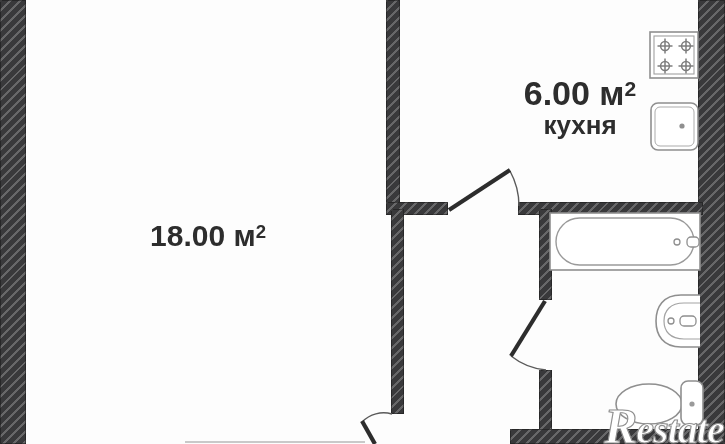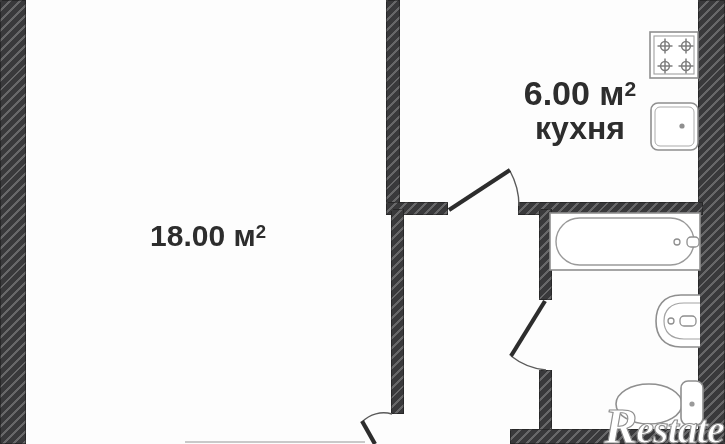--- a/index.html
+++ b/index.html
@@ -20,21 +20,21 @@
   .arc{stroke:#5a5a5a;stroke-width:1.4;fill:none;}
   .fixture{stroke:#8f8f8f;fill:#ffffff;}
   .label{
     position:absolute;color:#2d2d2d;font-weight:600;
     font-family:"Liberation Sans",sans-serif;white-space:nowrap;
   }
   .label sup{font-size:0.62em;vertical-align:0.45em;font-weight:600;}
   .living-label{left:148px;top:219px;width:120px;font-size:30px;text-align:center;}
   .kitchen-label{left:519px;top:76px;width:122px;text-align:center;line-height:1.02;}
   .kitchen-area{font-size:34px;}
-  .kitchen-name{font-size:32px;margin-top:1px;}
+  .kitchen-name{font-size:26px;margin-top:1px;}
   .faint-line{position:absolute;background:#c9c9c9;}
   .watermark{
     position:absolute;left:604px;top:401px;
     font-family:"Liberation Serif",serif;font-style:italic;font-weight:bold;
     font-size:40px;line-height:1;color:#ffffff;
     -webkit-text-stroke:1.1px #8f8f8f;
     text-shadow:0 0 1px #9a9a9a;
     letter-spacing:-1px;
   }
   .watermark::first-letter{font-size:50px;}

